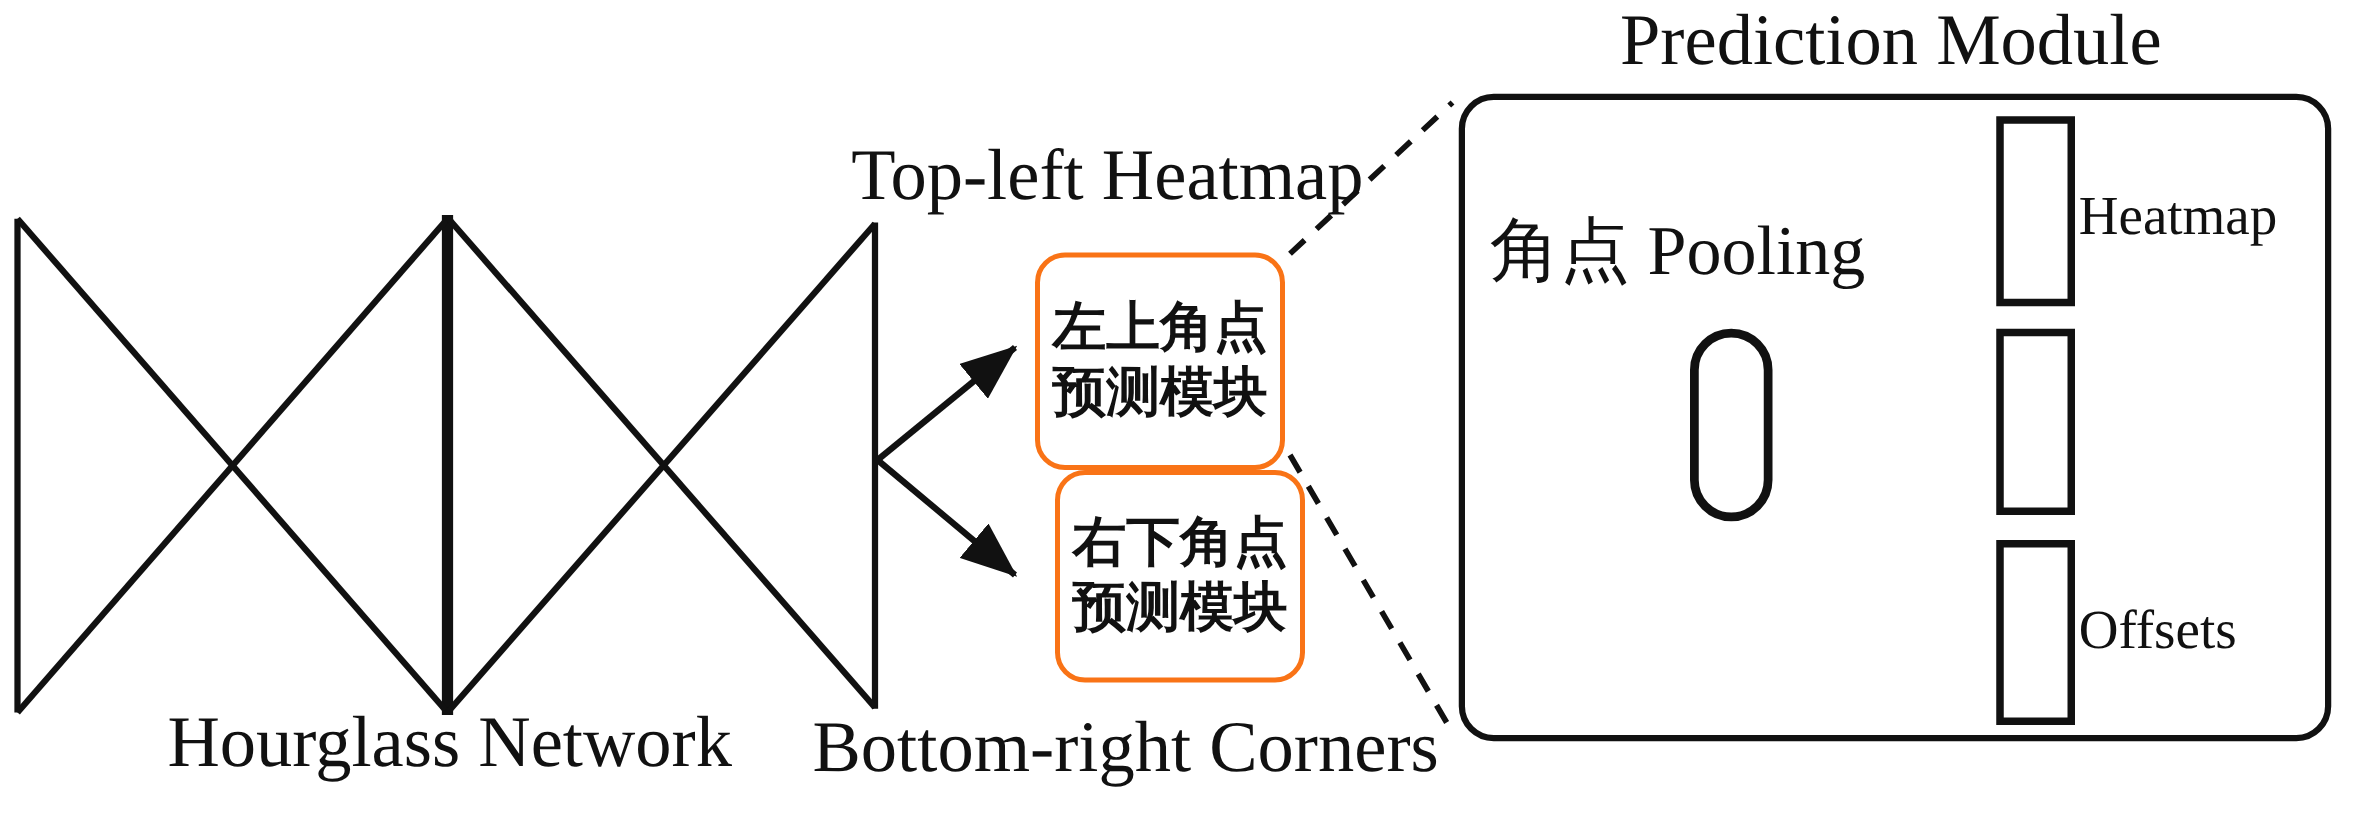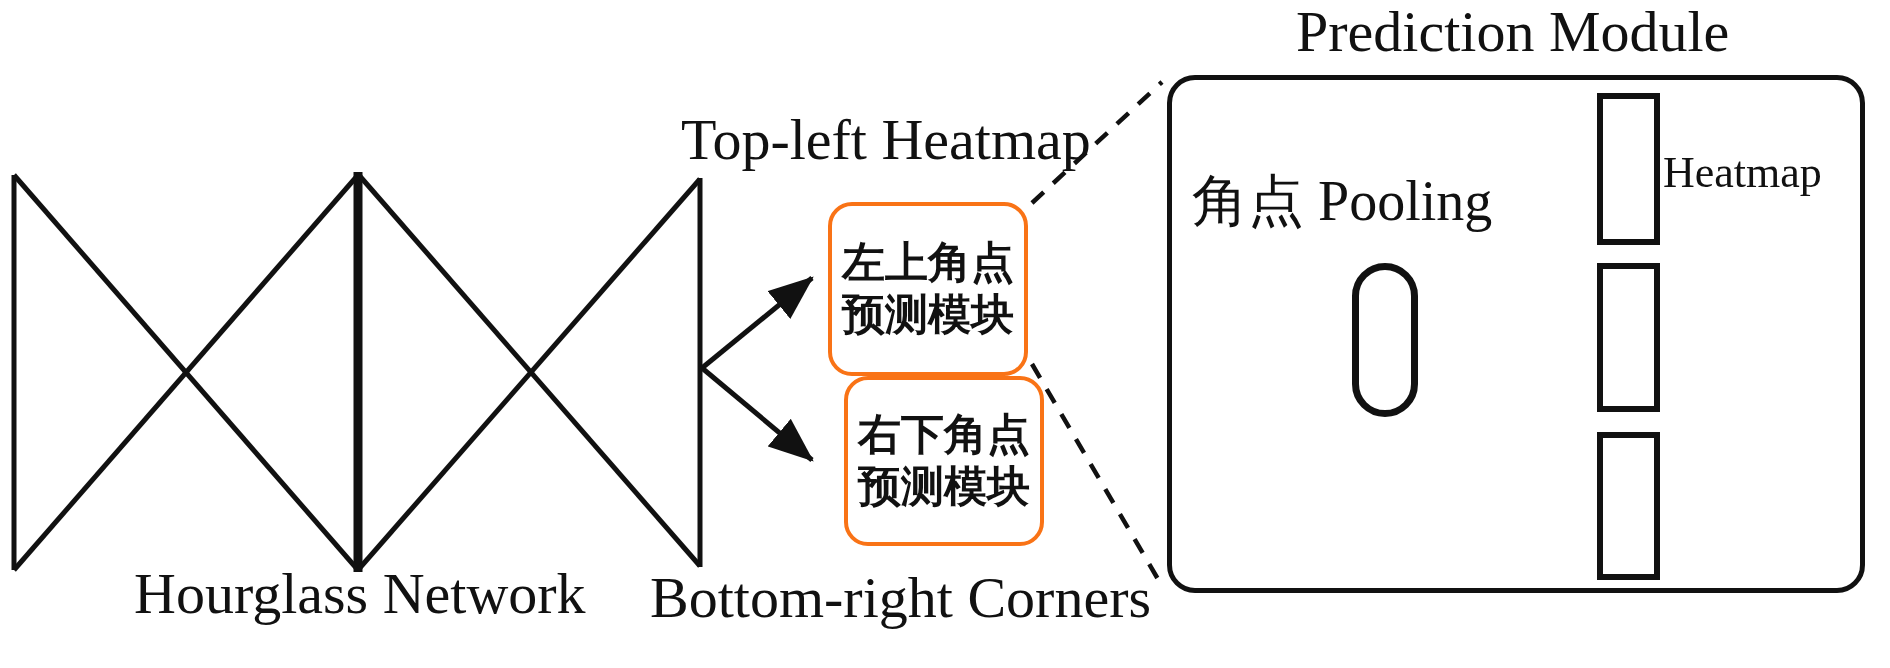--- a/index.html
+++ b/index.html
@@ -92,14 +92,15 @@
 
   <div class="label lbl-58" style="left:134px;top:564px;">Hourglass Network</div>
 
   <div class="label lbl-58" style="left:1296px;top:2px;">Prediction Module</div>
 
   <div class="label lbl-56" style="left:1192px;top:172px;">角点 Pooling</div>
 
   <div class="label lbl-44" style="left:1663px;top:150px;">Heatmap</div>
 
 
+  <div class="label lbl-44" style="left:1663px;top:481px;">Offsets</div>
 
 </div>
 
 </body></html>

